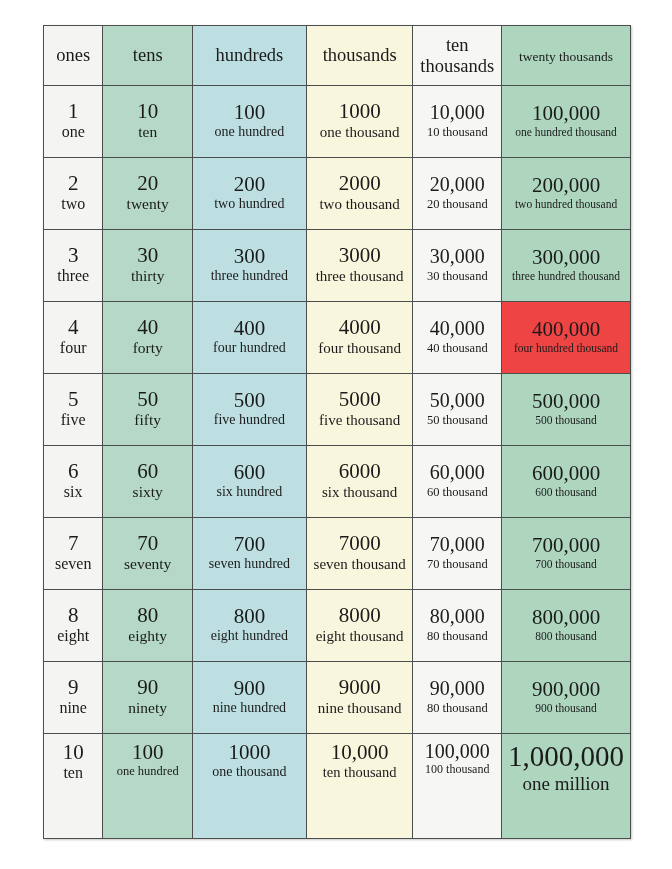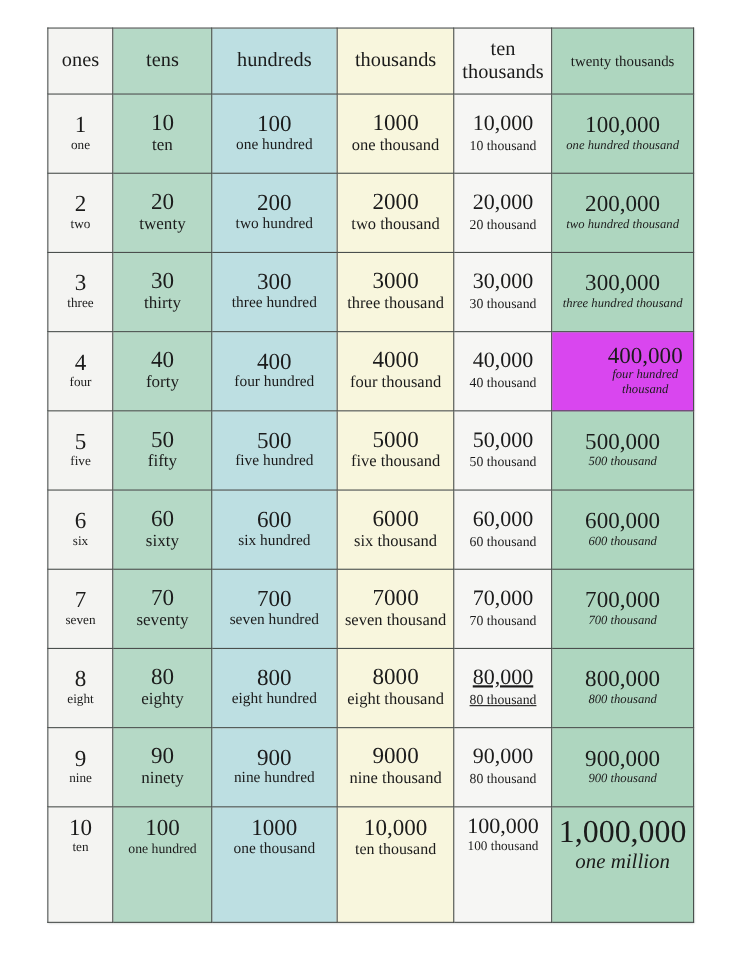--- a/index.html
+++ b/index.html
@@ -85,26 +85,26 @@
 
   
   .c1 .num { font-size: 21px; }
   .c2 .num { font-size: 21px; }
   .c3 .num { font-size: 21px; }
   .c4 .num { font-size: 21px; }
   .c5 .num { font-size: 20px; }
   .c6 .num { font-size: 21px; }
 
   
-  .c1 .word { font-size: 12px; }
+  .c1 .word { font-size: 16px; }
   .c2 .word { font-size: 15.5px; }
   .c3 .word { font-size: 14px; }
   .c4 .word { font-size: 15px; }
   .c5 .word { font-size: 12.5px; }
-  .c6 .word { font-size: 11.5px; font-style: italic; }
+  .c6 .word { font-size: 11.5px; }
 
   
   tr.last .c2 .word { font-size: 12.5px; }
   tr.last .c3 .word { font-size: 14px; }
   tr.last .c4 .num  { font-size: 21px; }
   tr.last .c4 .word { font-size: 14.5px; }
   tr.last .c5 .word { font-size: 12px; }
   tr.last .c6 .num  { font-size: 29px; }
   tr.last .c6 .word { font-size: 19px; }
 </style>
@@ -222,21 +222,21 @@
             <span class="word">four  hundred</span>
           </td>
           <td class="c4" style="background: rgb(248, 246, 221);">
             <span class="num">4000</span>
             <span class="word">four thousand</span>
           </td>
           <td class="c5" style="background: rgb(246, 246, 244);">
             <span class="num">40,000</span>
             <span class="word">40 thousand</span>
           </td>
-          <td class="c6" style="background: #d946ef; padding-left: 43px;">
+          <td class="c6" style="background: #ef4444;">
             <span class="num">400,000</span>
             <span class="word">four hundred  thousand</span>
           </td>
         </tr>
         <tr class="data">
           <td class="c1" style="background: rgb(244, 244, 242);">
             <span class="num">5</span>
             <span class="word">five</span>
           </td>
           <td class="c2" style="background: rgb(181, 217, 198);">
@@ -322,21 +322,21 @@
             <span class="word">eighty</span>
           </td>
           <td class="c3" style="background: rgb(189, 223, 226);">
             <span class="num">800</span>
             <span class="word">eight hundred</span>
           </td>
           <td class="c4" style="background: rgb(248, 246, 221);">
             <span class="num">8000</span>
             <span class="word">eight thousand</span>
           </td>
-          <td class="c5" style="background: rgb(246, 246, 244); text-decoration: underline;">
+          <td class="c5" style="background: rgb(246, 246, 244);">
             <span class="num">80,000</span>
             <span class="word">80  thousand</span>
           </td>
           <td class="c6" style="background: rgb(174, 214, 191);">
             <span class="num">800,000</span>
             <span class="word">800  thousand</span>
           </td>
         </tr>
         <tr class="data">
           <td class="c1" style="background: rgb(244, 244, 242);">

